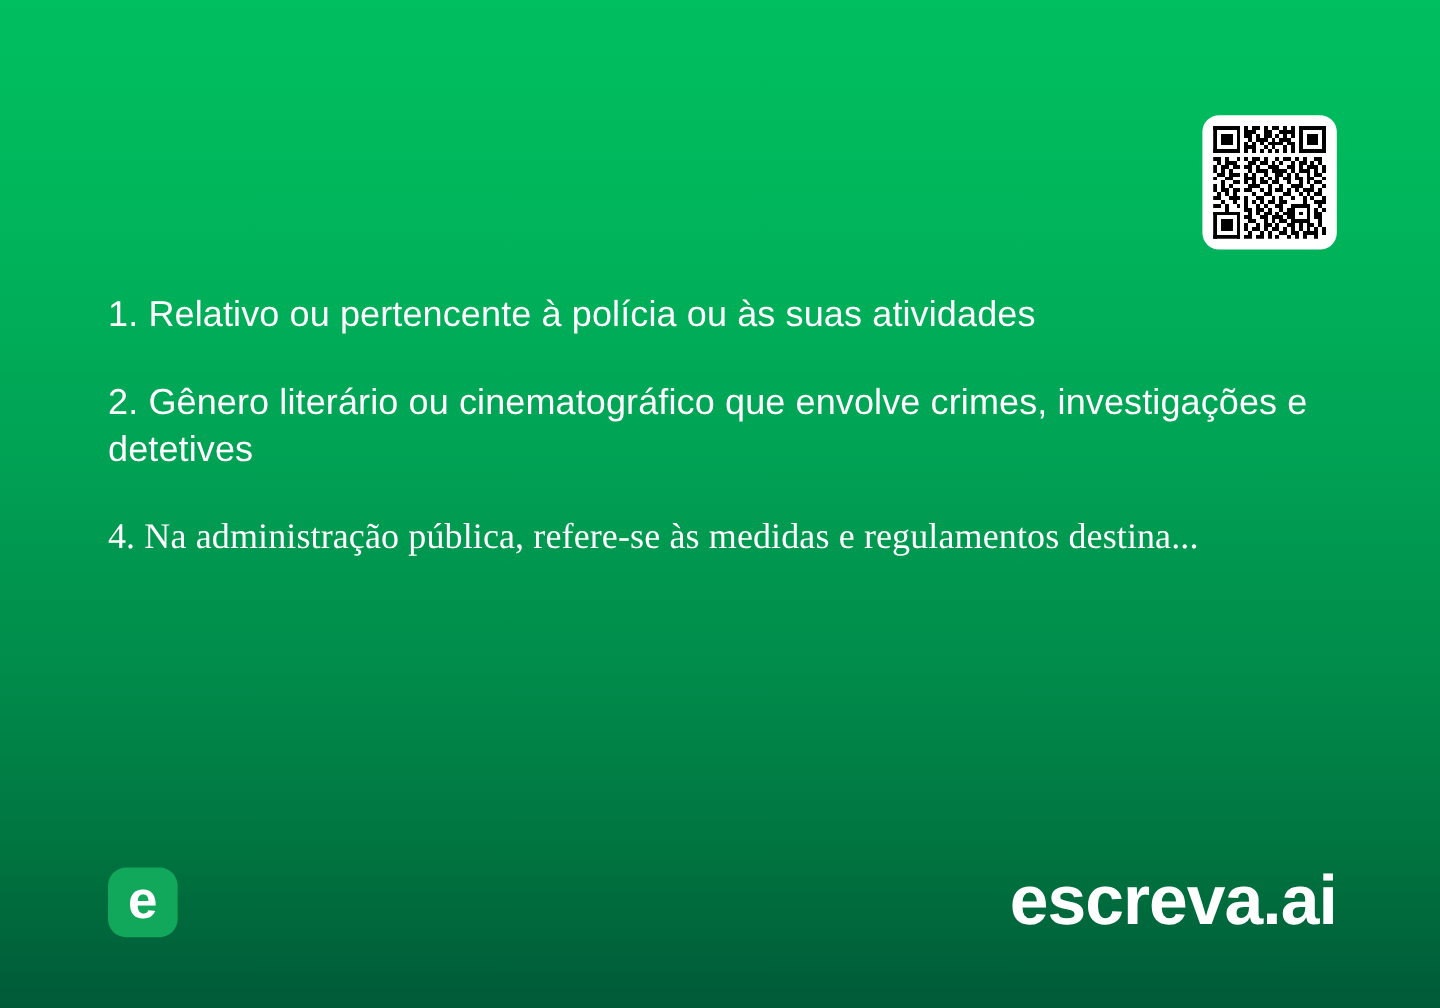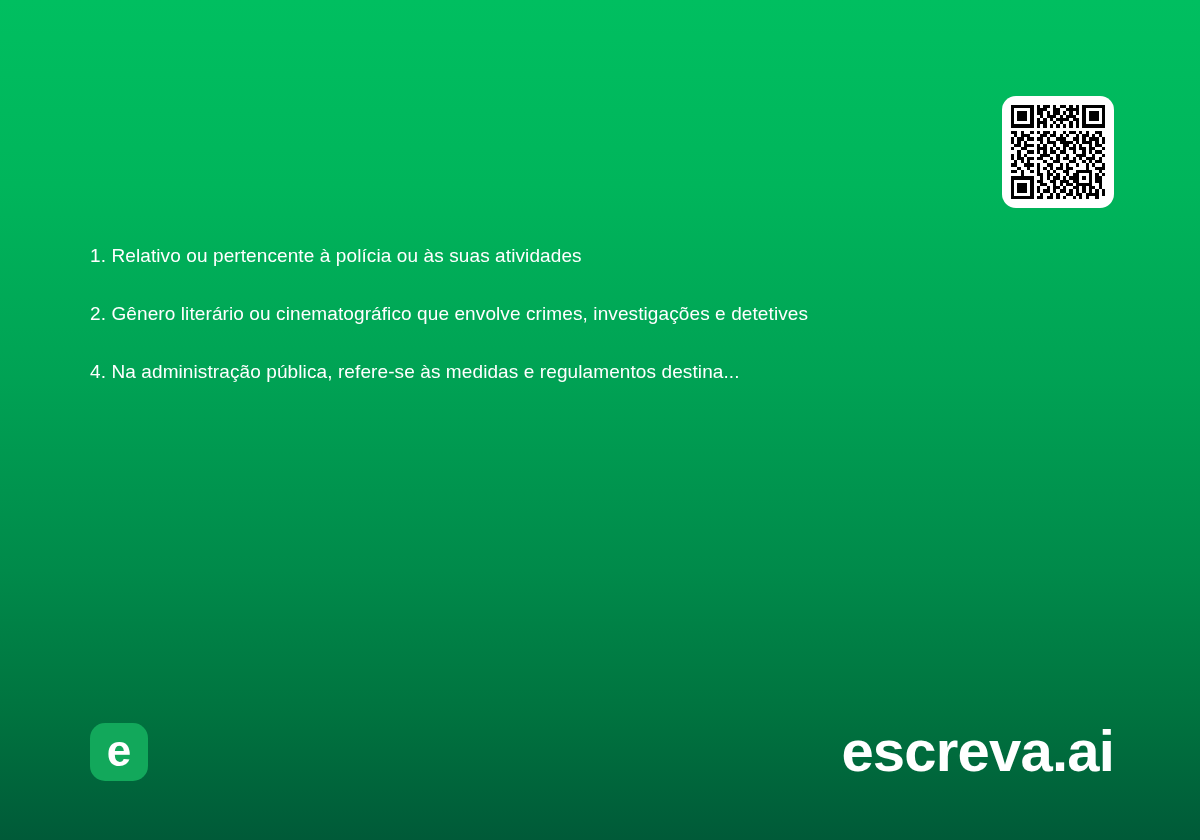--- a/index.html
+++ b/index.html
@@ -64,27 +64,27 @@
 
   
   .definitions {
     position: absolute;
     left: 90px;
     top: 243px;
     width: 1035px;
   }
   .definition {
     margin: 0 0 33px 0;
-    font-size: 19px;
+    font-size: 30px;
     line-height: 1.32;
     font-weight: 400;
     color: #ffffff;
     letter-spacing: 0.1px;
   }
-  .definition:last-child { margin-bottom: 12px; }
+  .definition:last-child { margin-bottom: 12px; font-family: Liberation Serif, serif; }
 
   
   .logo-badge {
     position: absolute;
     left: 90px;
     top: 723px;
     width: 58px;
     height: 58px;
     background: #12a85b;
     border-radius: 15px;

